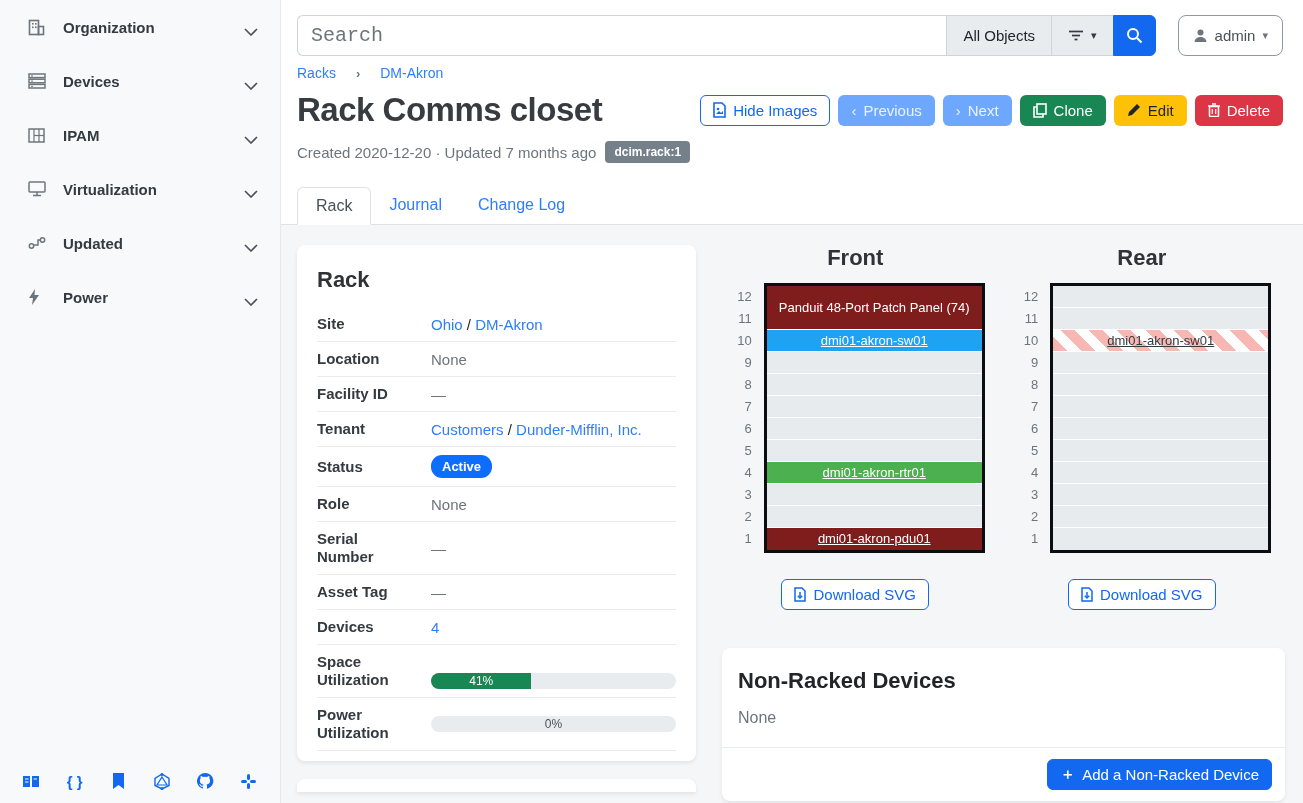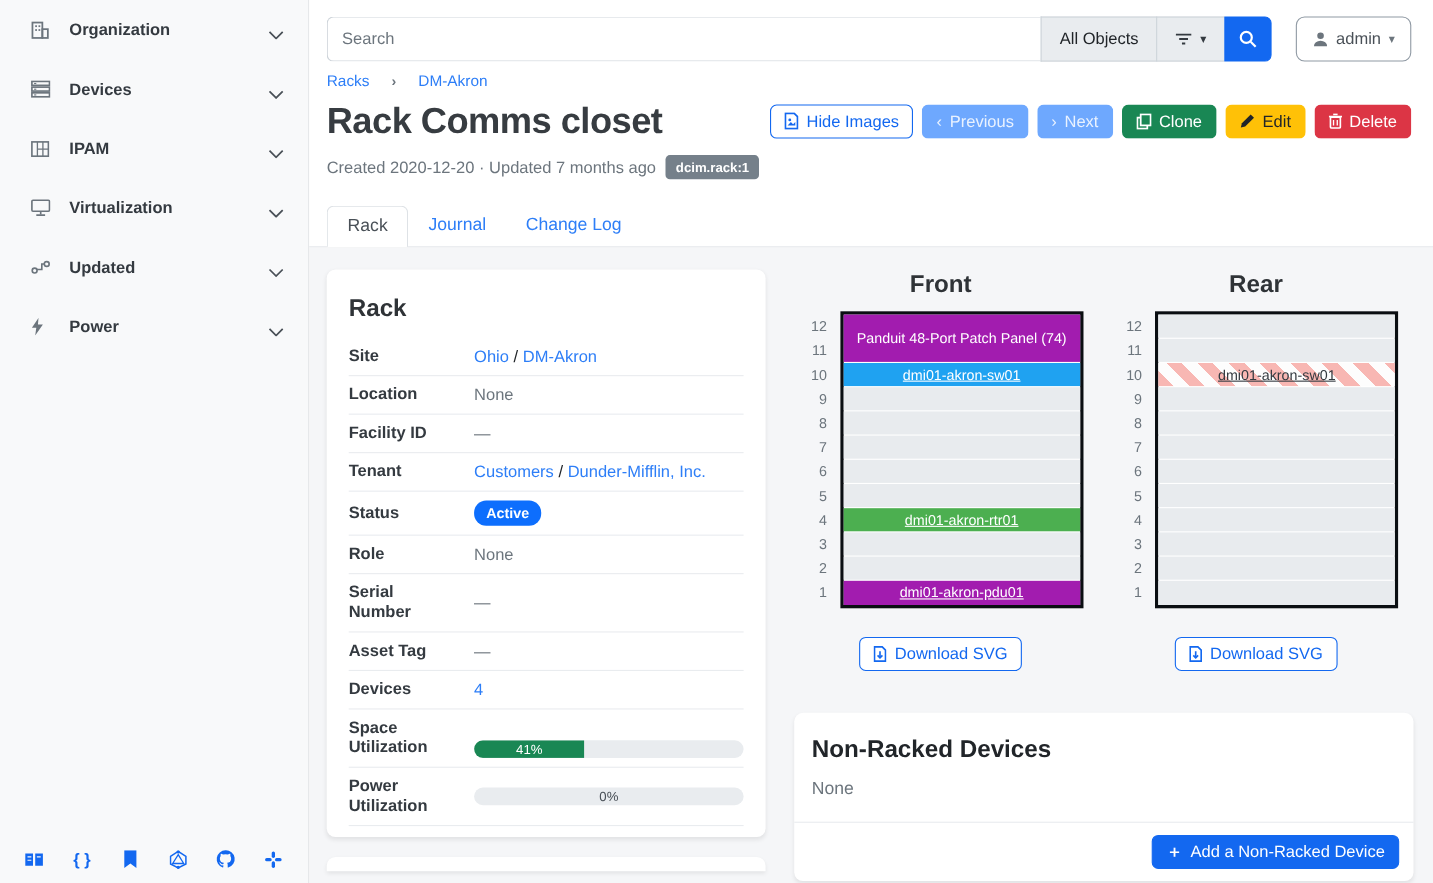--- a/index.html
+++ b/index.html
@@ -20,21 +20,21 @@
                justify-content:space-between; padding:0 20px; align-items:center; }
   .side-foot .ficon { color:#1368f0; width:22px; height:20px; display:flex; align-items:center; justify-content:center;
                       font-weight:bold; font-size:15px; cursor:pointer; }
 
   
   .main { flex:1; display:flex; flex-direction:column; background:#fff; }
 
   .topbar { display:flex; align-items:center; padding:15px 20px 0 16px; height:56px; }
   .search-group { flex:1; display:flex; height:41px; }
   .search-input { flex:1; border:1px solid #ced4da; border-right:none; border-radius:6px 0 0 6px;
-                  padding:0 13px; font-size:15px; color:#212529; outline:none; }
+                  padding:0 13px; font-size:20px; color:#212529; outline:none;font-family:Liberation Mono, monospace; }
   .search-input::placeholder { color:#6c757d; }
   .seg { display:flex; align-items:center; background:#e9ecef; border:1px solid #ced4da; border-right:none;
          padding:0 16px; font-size:15px; color:#212529; cursor:pointer; }
   .seg-filter { gap:7px; color:#343a40; }
   .search-btn { width:43px; background:#1368f0; border:1px solid #1368f0; border-radius:0 6px 6px 0;
                 display:flex; align-items:center; justify-content:center; cursor:pointer; }
   .user-btn { margin-left:22px; height:41px; border:1px solid #8f99a3; border-radius:8px; background:#fff;
               display:flex; align-items:center; gap:7px; padding:0 14px; font-size:15px; color:#495057; cursor:pointer; }
 
   .page-head { padding:9px 20px 0 16px; }
@@ -87,21 +87,21 @@
   .elev-title { font-size:22px; font-weight:bold; color:#2f3337; margin-bottom:12px; }
   .rack-wrap { display:flex; }
   .unit-nums { width:26px; margin-right:12px; padding-top:3px; }
   .unit-nums div { height:22px; line-height:22px; font-size:13px; color:#6c757d; text-align:right; }
   .rack-box { width:221px; border:3px solid #0a0e12; background:#fff; }
   .slot { width:100%; font-size:13px; text-align:center; color:#fff; overflow:hidden; white-space:nowrap; }
   .slot.u1 { height:21px; line-height:21px; margin-bottom:1px;text-decoration:underline; }
   .slot.u2 { height:43px; line-height:43px; margin-bottom:1px; }
   .slot.last { margin-bottom:0; height:22px; line-height:22px; }
   .slot-empty { background:#e8ebee; }
-  .slot-slate { background:#a21caf; }
+  .slot-slate { background:#7f1d1d; }
   .slot-blue { background:#1fa2f1; }
   .slot-green { background:#4caf50; }
   .slot-hatch { background:repeating-linear-gradient(45deg,#f8b7b3 0 10px,#fdfdfd 10px 20px); color:#343a40; }
   .dl-btn { margin-top:26px; }
 
   
   .nonracked { margin-top:38px; margin-left:10px; }
   .nr-body { padding:20px 16px 14px 16px; border-bottom:1px solid #e9ecef; }
   .nr-title { font-size:22px; font-weight:bold; color:#212529; margin-bottom:15px; }
   .nr-none { color:#6c757d; font-size:16px; margin-bottom:6px; }

